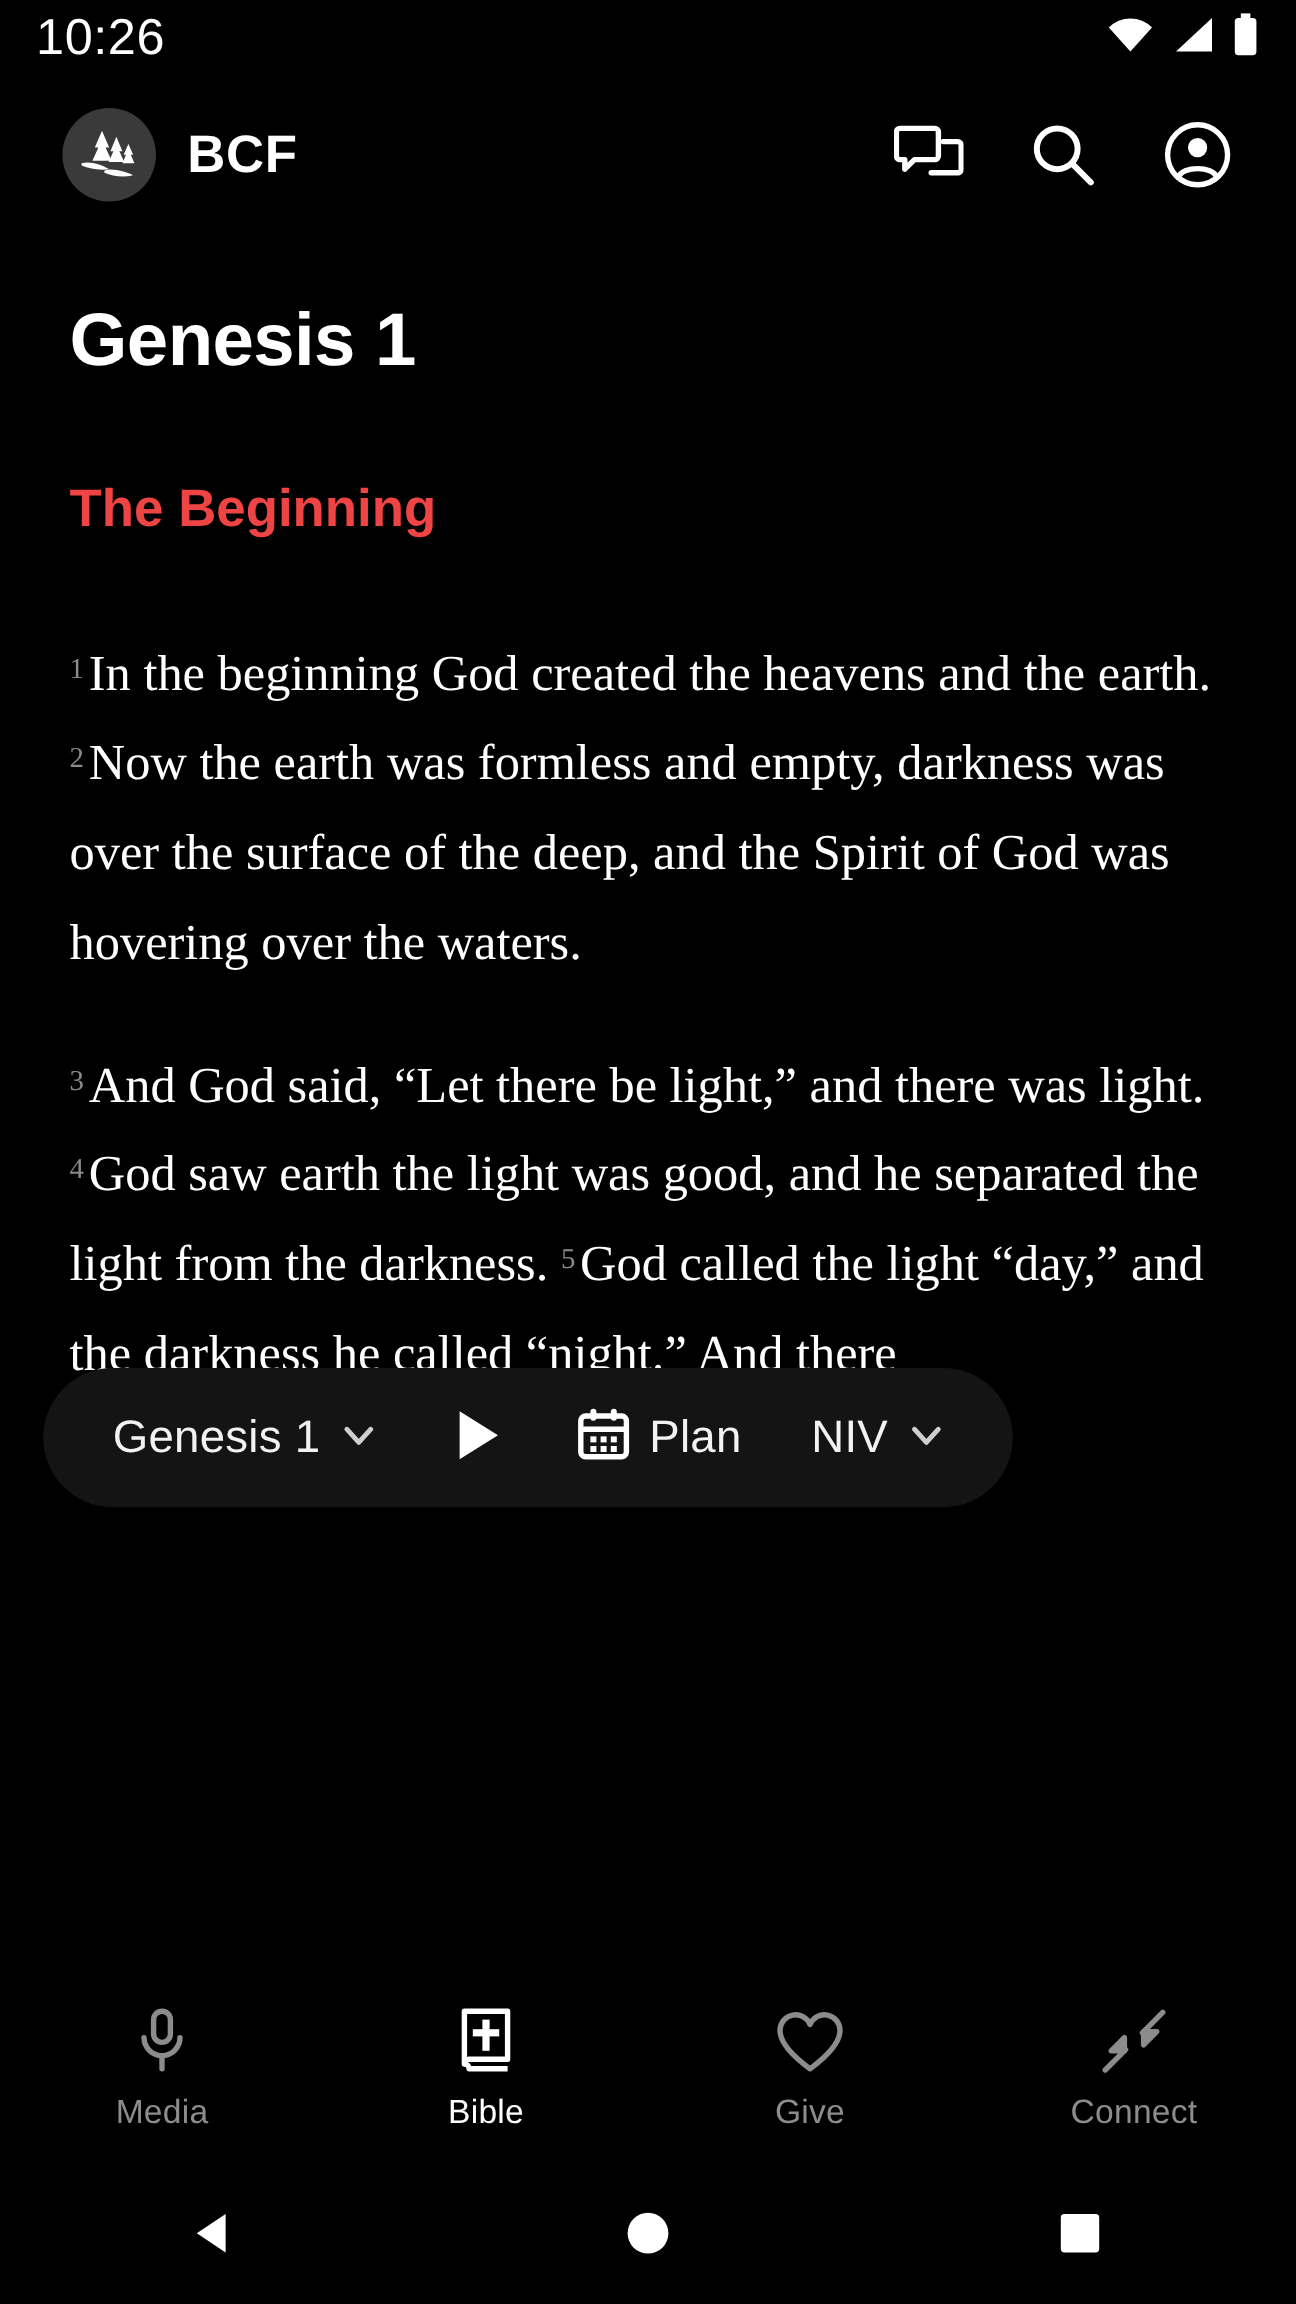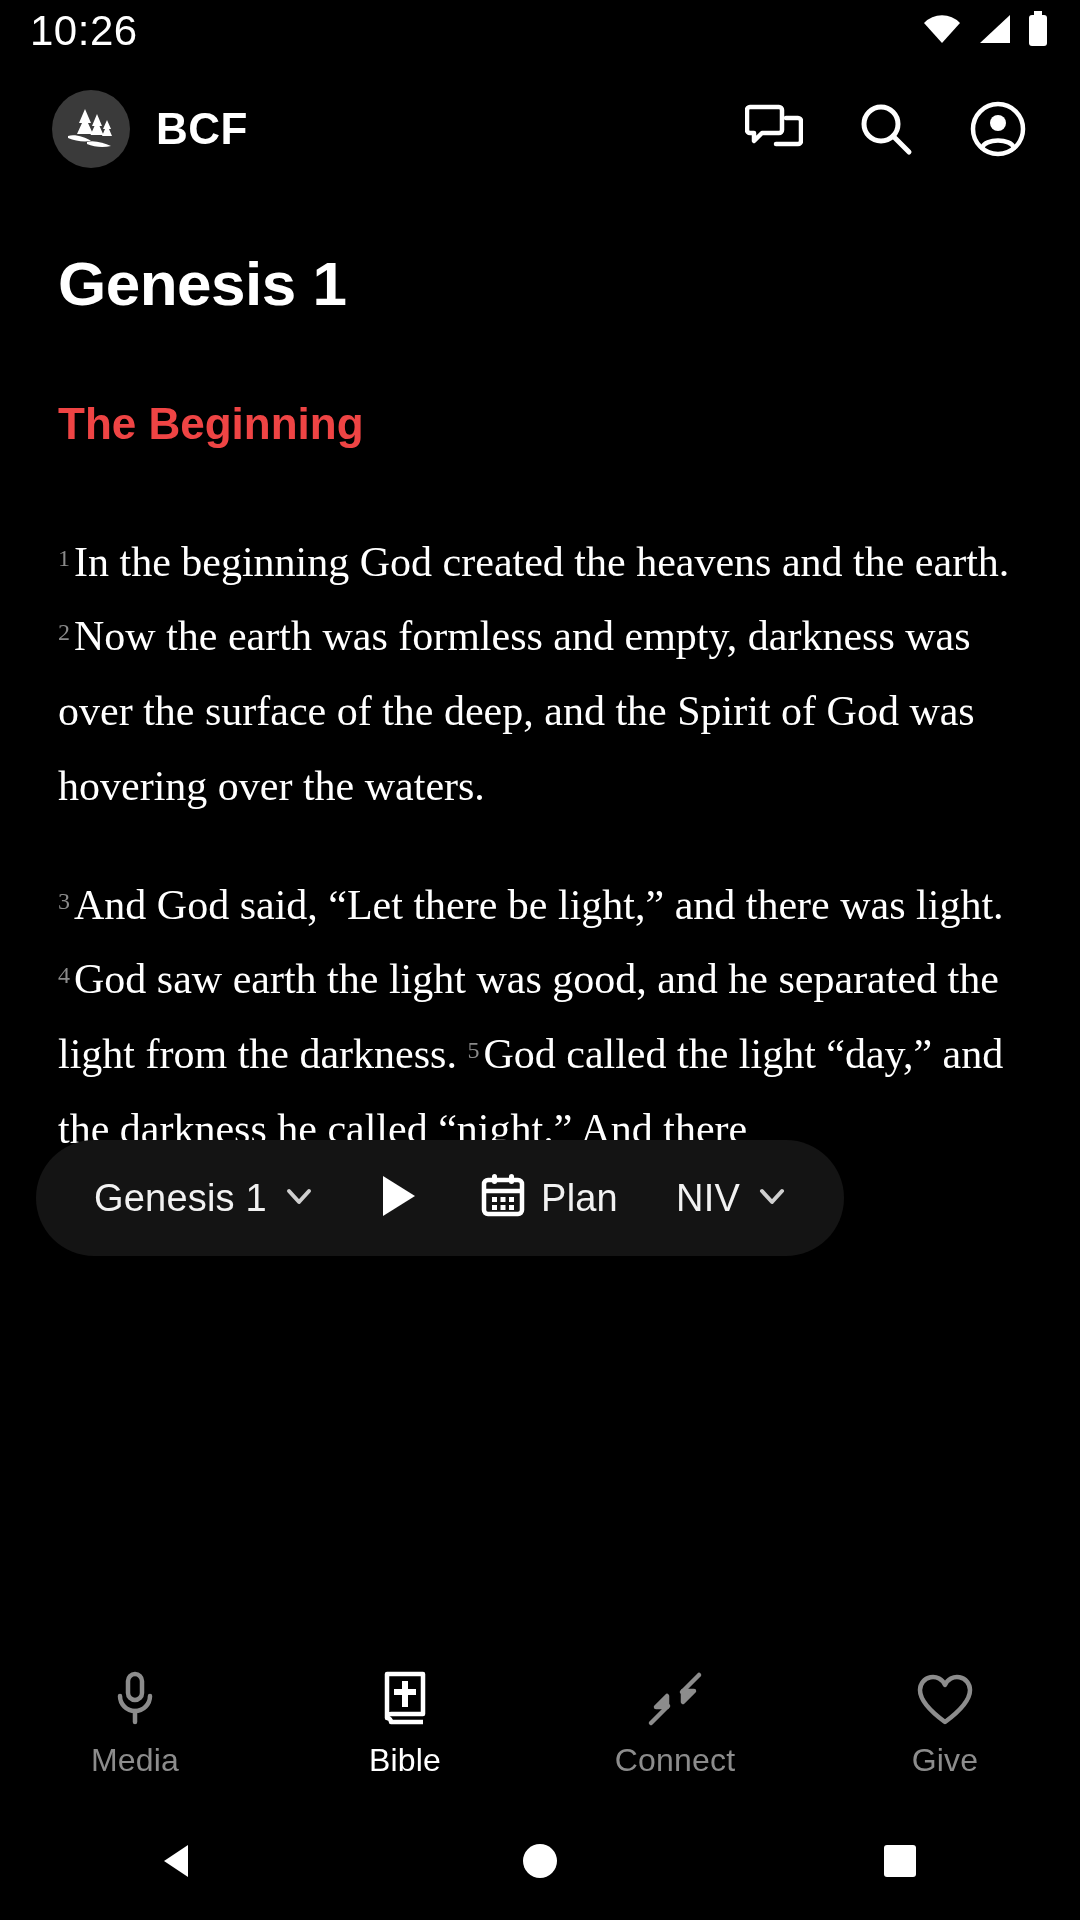--- a/index.html
+++ b/index.html
@@ -65,21 +65,21 @@
 
   
   .bottomnav {
     position:absolute; left:0; bottom:118px; width:1080px; height:160px;
     display:flex; align-items:center;
   }
   .navitem {
     flex:1 1 0; display:flex; flex-direction:column; align-items:center; gap:14px;
   }
   .navicon { height:62px; display:flex; align-items:flex-end; justify-content:center; }
-  .navlabel { font-size:32px; color:#8c8c8c; letter-spacing:0.2px; }
+  .navlabel { font-size:28px; color:#8c8c8c; letter-spacing:0.2px; }
   .navitem.active .navlabel { color:#fff; }
 
   
   .sysnav {
     position:absolute; left:0; bottom:0; width:1080px; height:118px;
     display:flex; align-items:center; justify-content:space-around;
   }
   .sysbtn { display:flex; align-items:center; justify-content:center; width:120px; height:70px; }
 </style>
 </head>
@@ -225,41 +225,41 @@
             <rect x="24" y="11" width="6" height="26"></rect>
             <rect x="16" y="19" width="22" height="6"></rect>
           </g>
         </svg>
       </span>
       <span class="navlabel">Bible</span>
     </div>
 
     <div class="navitem">
       <span class="navicon">
+        <svg width="58" height="56" viewBox="0 0 58 56">
+          <path d="M29 50 C10 36 4 26 4 18 A13 13 0 0 1 29 13 A13 13 0 0 1 54 18 C54 26 48 36 29 50 Z" fill="none" stroke="#8c8c8c" stroke-width="4.5" stroke-linejoin="round"></path>
+        </svg>
+      </span>
+      <span class="navlabel">Give</span>
+    </div>
+
+    <div class="navitem">
+      <span class="navicon">
         <svg width="58" height="58" viewBox="0 0 58 58">
           <g stroke="#8c8c8c" stroke-width="4.5" stroke-linecap="round" stroke-linejoin="round" fill="none">
             <line x1="5" y1="53" x2="22" y2="36"></line>
             <polyline points="22,24 22,36 10,36" fill="#8c8c8c" stroke="none"></polyline>
             <path d="M21 26 L21 37 L10 37 Z" fill="#8c8c8c"></path>
             <line x1="53" y1="5" x2="36" y2="22"></line>
             <path d="M37 32 L37 21 L48 21 Z" fill="#8c8c8c"></path>
           </g>
         </svg>
       </span>
       <span class="navlabel">Connect</span>
     </div>
-
-    <div class="navitem">
-      <span class="navicon">
-        <svg width="58" height="56" viewBox="0 0 58 56">
-          <path d="M29 50 C10 36 4 26 4 18 A13 13 0 0 1 29 13 A13 13 0 0 1 54 18 C54 26 48 36 29 50 Z" fill="none" stroke="#8c8c8c" stroke-width="4.5" stroke-linejoin="round"></path>
-        </svg>
-      </span>
-      <span class="navlabel">Give</span>
-    </div>
   </div>
 
   <div class="sysnav">
     <div class="sysbtn">
       <svg width="48" height="48" viewBox="0 0 48 48">
           <path d="M32 8 L32 40 L8 24 Z" fill="#fff"></path>
         </svg>
     </div>
     <div class="sysbtn">
       <svg width="48" height="48" viewBox="0 0 48 48">

